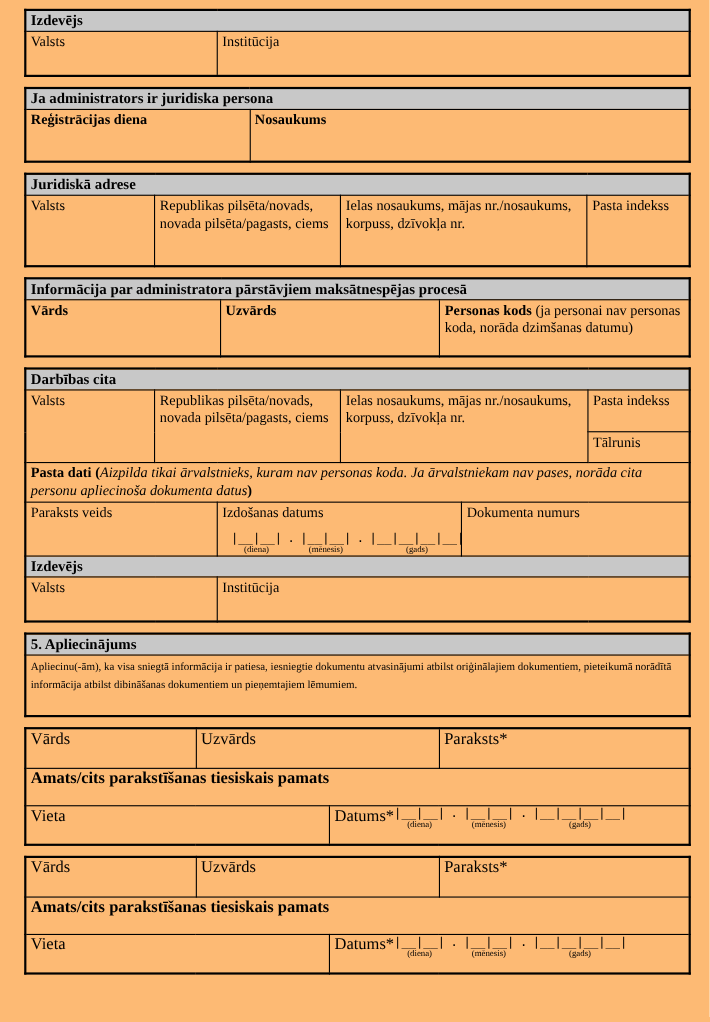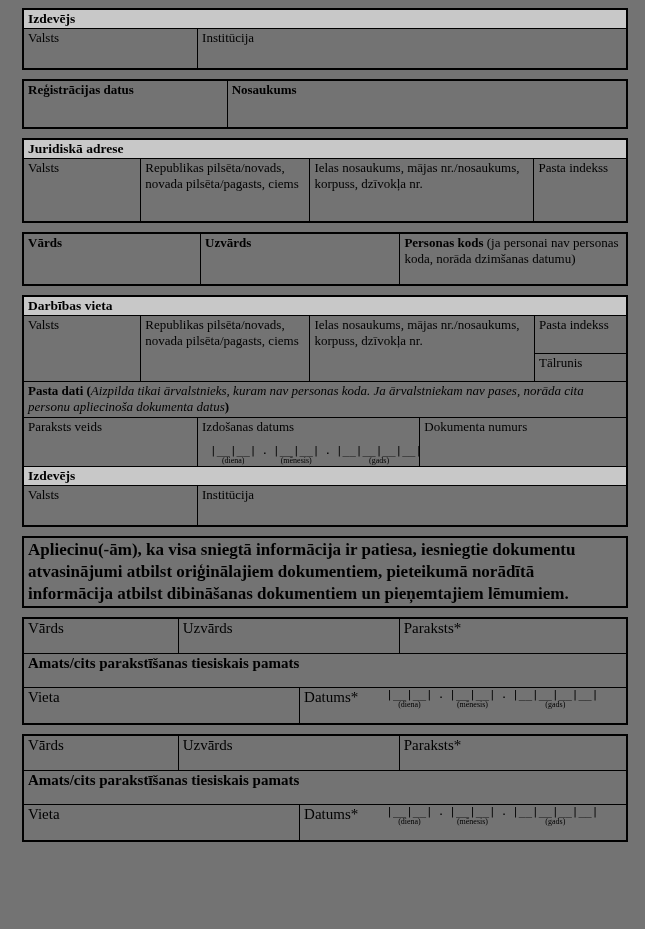--- a/index.html
+++ b/index.html
@@ -1,18 +1,18 @@
 <!DOCTYPE html>
 <html><head>
 <meta charset="utf-8">
 <style>
   * { box-sizing: border-box; }
   html,body { margin:0; padding:0; background:#ffffff; }
   .page {
-    width:645px; height:929px; background:#737373; color:#000;
+    width:645px; height:929px; background:#fdba74; color:#000;
     padding:8px 17px 0 22px;
     font-family:"Liberation Serif","DejaVu Serif",serif;
   }
   table.band {
     width:100%; border-collapse:collapse; border:2px solid #000;
     table-layout:fixed; margin-bottom:9px;
   }
   table.band td {
     border:1px solid #000; padding:1px 4px; vertical-align:top;
     font-size:13px; overflow:hidden;
@@ -25,30 +25,30 @@
   .h64 td { height:64px; }
   .h52 td { height:52px; }
   .h38 td { height:38px; }
   .h28 td { height:28px; }
   .h36 td { height:36px; }
   .h46 td { height:46px; }
   .h56 td { height:56px; }
   .h34 td { height:34px;font-weight:bold; }
   .band5 { margin-bottom:16px; }
   .band7 { margin-bottom:12px; }
-  .cert { font-weight:bold; font-size:17px; line-height:1.3; }
+  .cert { font-weight:normal; font-size:10px; line-height:1.3; }
   table.sig td { font-size:15px; }
   .datewidget { display:inline-flex; align-items:flex-start; gap:5px;
     font-family:"DejaVu Sans Mono",monospace; }
   .dgroup { display:inline-flex; flex-direction:column; align-items:center; }
   .dcells { font-size:11px; line-height:11px; letter-spacing:0; }
   .dlabel { font-size:8px; line-height:9px; font-family:"Liberation Serif",serif; }
   .dsep { font-size:11px; line-height:11px; }
   .datewrap { margin:7px 0 0 8px; }
-  .datumscell { display:flex; align-items:flex-start; gap:28px; }
+  .datumscell { display:flex; align-items:flex-start; }
   .lbl { display:inline; }
 </style>
 </head>
 <body>
 
 <div class="page">
 
   <table class="band">
     <colgroup>
         <col style="width:28.9%">
@@ -64,22 +64,25 @@
     </tr>
   </tbody>
     </table>
 
   <table class="band">
     <colgroup>
         <col style="width:33.8%">
         <col style="width:66.2%">
       </colgroup>
     <tbody>
+        <tr class="hdr">
+          <td colspan="2">Ja administrators ir juridiska persona</td>
+        </tr>
     <tr class="h48">
-      <td><span class="lbl b">Reģistrācijas datus</span></td>
+      <td><span class="lbl b">Reģistrācijas diena</span></td>
       <td><span class="lbl b">Nosaukums</span></td>
     </tr>
   </tbody>
     </table>
 
   <table class="band">
     <colgroup>
         <col style="width:19.5%">
         <col style="width:28%">
         <col style="width:37.1%">
@@ -98,20 +101,23 @@
   </tbody>
     </table>
 
   <table class="band">
     <colgroup>
         <col style="width:29.4%">
         <col style="width:33%">
         <col style="width:37.6%">
       </colgroup>
     <tbody>
+        <tr class="hdr">
+          <td colspan="3">Informācija par administratora pārstāvjiem maksātnespējas procesā</td>
+        </tr>
     <tr class="h52">
       <td><span class="lbl b">Vārds</span></td>
       <td><span class="lbl b">Uzvārds</span></td>
       <td>
         <span class="lbl b">Personas kods</span><span class="lbl"> (ja personai nav personas koda, norāda dzimšanas datumu)</span>
       </td>
     </tr>
   </tbody>
     </table>
 
@@ -119,21 +125,21 @@
     <colgroup>
       <col style="width:19.5%">
         <col style="width:9.4%">
         <col style="width:18.6%">
       <col style="width:18.2%">
         <col style="width:19%">
         <col style="width:15.3%">
     </colgroup>
     <tbody>
         <tr class="hdr">
-          <td colspan="6">Darbības vieta</td>
+          <td colspan="6">Darbības cita</td>
         </tr>
     <tr class="h38">
       <td rowspan="2"><span class="lbl">Valsts</span></td>
       <td rowspan="2" colspan="2"><span class="lbl">Republikas pilsēta/novads, novada pilsēta/pagasts, ciems</span></td>
       <td rowspan="2" colspan="2"><span class="lbl">Ielas nosaukums, mājas nr./nosaukums, korpuss, dzīvokļa nr.</span></td>
       <td><span class="lbl">Pasta indekss</span></td>
     </tr>
     <tr class="h28">
       <td><span class="lbl">Tālrunis</span></td>
     </tr>
@@ -172,20 +178,23 @@
         </tr>
     <tr class="h40">
       <td colspan="2"><span class="lbl">Valsts</span></td>
       <td colspan="4"><span class="lbl">Institūcija</span></td>
     </tr>
   </tbody>
     </table>
 
   <table class="band">
     <tbody>
+        <tr class="hdr">
+          <td>5. Apliecinājums</td>
+        </tr>
     <tr class="h56">
       <td><span class="cert">Apliecinu(-ām), ka visa sniegtā informācija ir patiesa, iesniegtie dokumentu atvasinājumi atbilst oriģinālajiem dokumentiem, pieteikumā norādītā informācija atbilst dibināšanas dokumentiem un pieņemtajiem lēmumiem.</span></td>
     </tr>
   </tbody>
     </table>
 
   <table class="band band7 sig">
     <colgroup>
         <col style="width:25.7%">
         <col style="width:20.1%">

